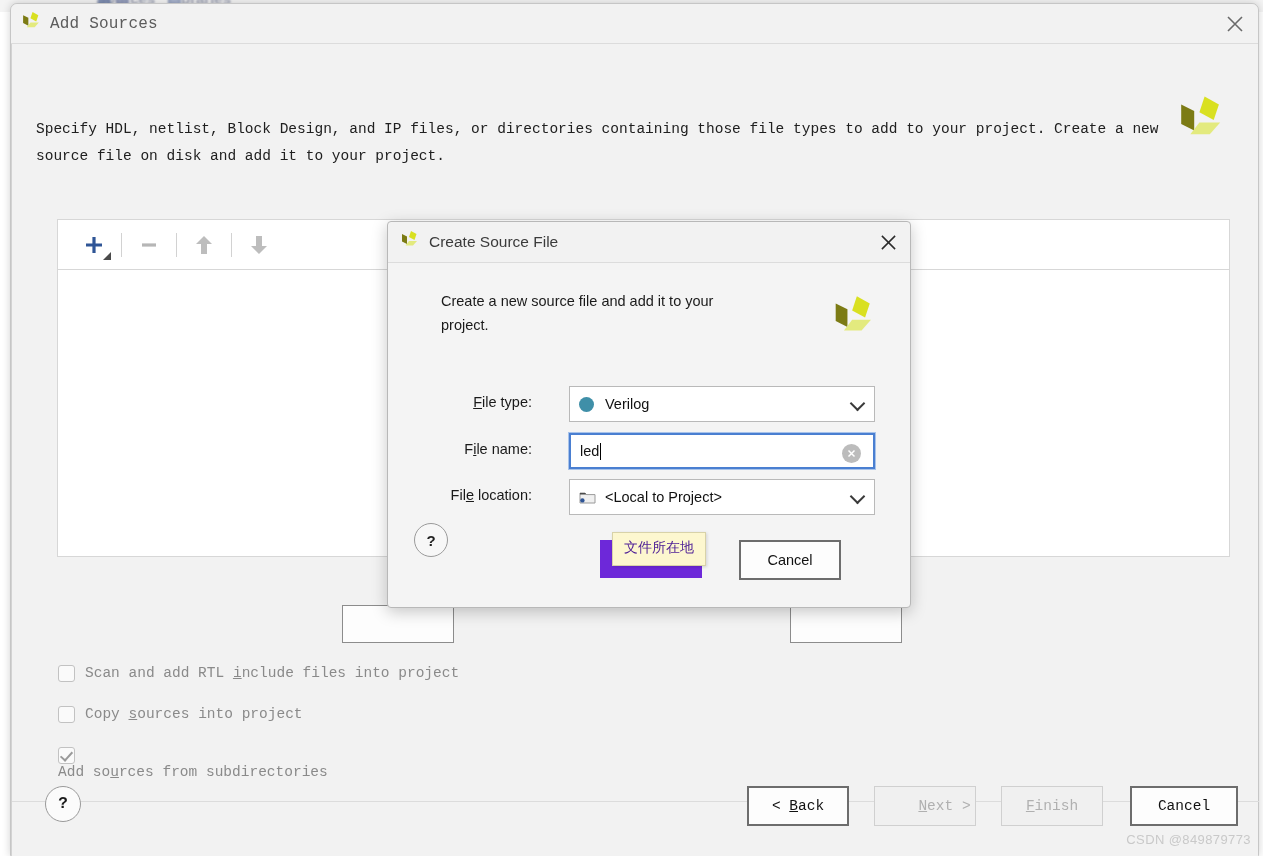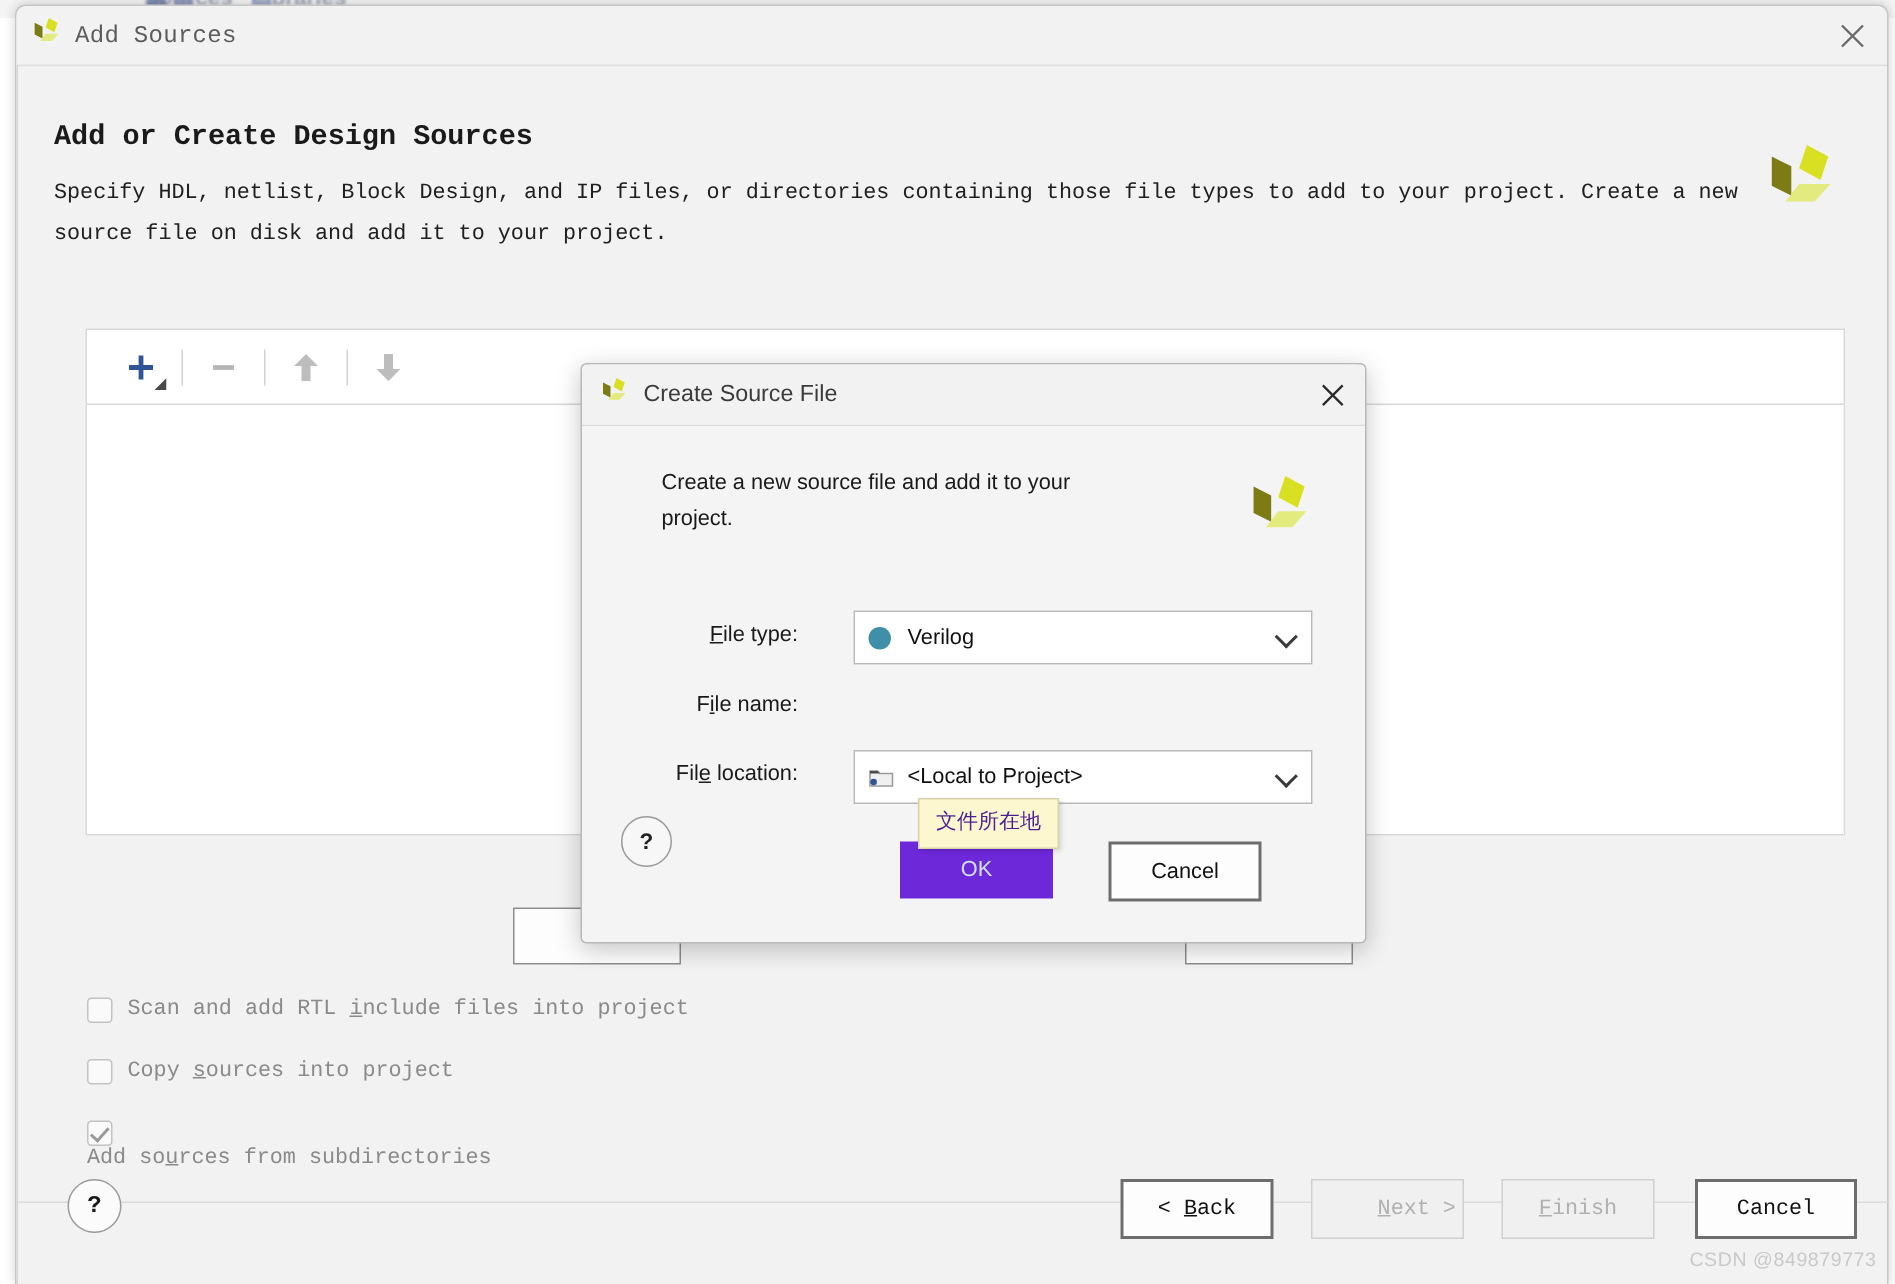--- a/index.html
+++ b/index.html
@@ -156,21 +156,21 @@
   .nav-btn .ul { text-decoration: underline; }
 
   #watermark {
     position: absolute; right: 12px; top: 832px;
     font-size: 13px; color: #c9c9c9;
     letter-spacing: .4px;
   }
 
   
   #dialog {
-    position: absolute; left: 387px; top: 242px;
+    position: absolute; left: 387px; top: 221px;
     width: 524px; height: 387px;
     background: #f4f4f4;
     border: 1px solid #b8b8b8;
     border-radius: 4px;
     box-shadow: 0 4px 16px rgba(0,0,0,.22);
   }
   #dlg-title {
     position: relative; height: 41px;
     background: #f2f2f2;
     border-bottom: 1px solid #dcdcdc;
@@ -291,21 +291,20 @@
     <span class="title">Add Sources</span>
     <div id="win-close">
       <svg width="18" height="18" viewBox="0 0 18 18">
         <path d="M2 2 L16 16 M16 2 L2 16" stroke="#6a6a6a" stroke-width="1.6" fill="none"></path>
       </svg>
     </div>
   </div>
 
   <div id="page-body">
 
-    <div id="heading">Add or Create Design Sources</div>
     <div id="subtext">Specify HDL, netlist, Block Design, and IP files, or directories containing those file types to add to your project. Create a new source file on disk and add it to your project.</div>
 
     <div id="hdr-logo">
       <svg width="52" height="52" viewBox="0 0 40 40">
         <polygon points="22,2 33,8 29,20 18,14" fill="#d9e021"></polygon>
         <polygon points="14,13 14,28 4,23 4,8" fill="#7c7b14"></polygon>
         <polygon points="18,22 34,22 26,31 11,31" fill="#e3ea7e"></polygon>
       </svg>
     </div>
 
@@ -411,20 +410,29 @@
     <span class="fld-label"><span class="ul">F</span>ile type:</span>
     <div class="fld-ctl">
       <span class="teal-dot"></span>
       <span>Verilog</span>
       <span class="chev"></span>
     </div>
   </div>
 
   <div class="fld-row" style="top:211px;">
     <span class="fld-label">F<span class="ul">i</span>le name:</span>
+    <div class="fld-ctl focused">
+      <span>led</span>
+        <span class="caret"></span>
+      <span id="clear-icon">
+        <svg width="11" height="11" viewBox="0 0 11 11">
+          <path d="M2.5 2.5 L8.5 8.5 M8.5 2.5 L2.5 8.5" stroke="#fff" stroke-width="1.5" fill="none"></path>
+        </svg>
+      </span>
+    </div>
   </div>
 
   <div class="fld-row" style="top:257px;">
     <span class="fld-label">Fil<span class="ul">e</span> location:</span>
     <div class="fld-ctl">
       <span style="margin-right:9px;display:flex;">
         <svg width="17" height="15" viewBox="0 0 17 15">
           <path d="M1 3 L6 3 L7.6 4.6 L16 4.6 L16 13 L1 13 Z" fill="#f0f0f0" stroke="#9a9a9a" stroke-width="1"></path>
           <path d="M1 3 L6 3 L7.6 4.6 L1 4.6 Z" fill="#4a4a4a"></path>
           <circle cx="3.4" cy="10.4" r="2.2" fill="#2f5596"></circle>

